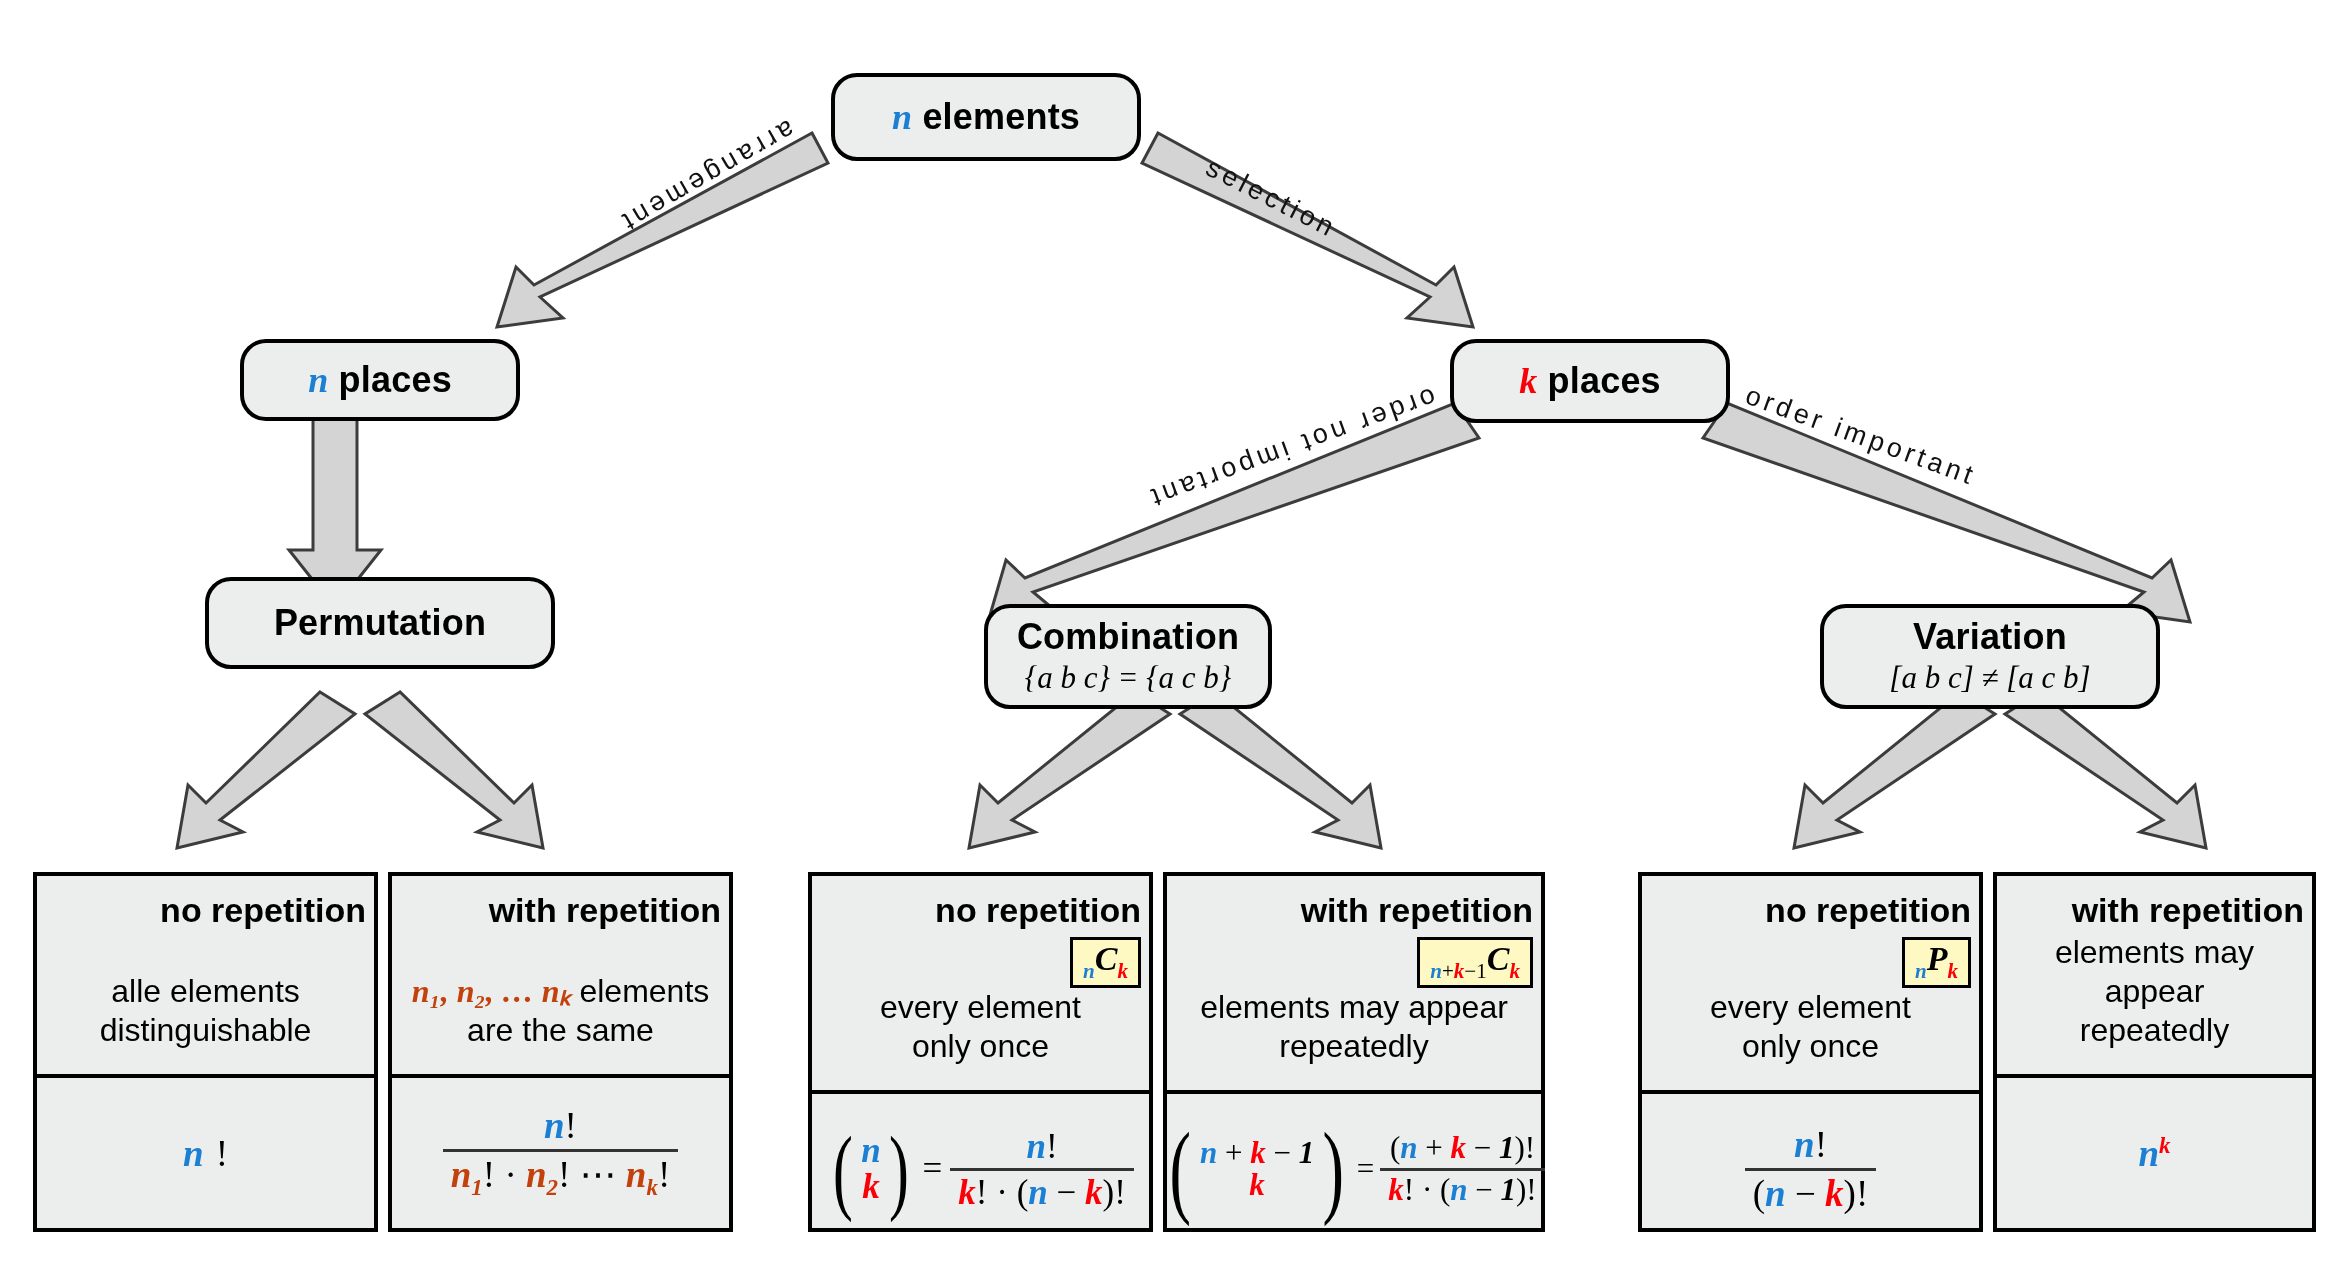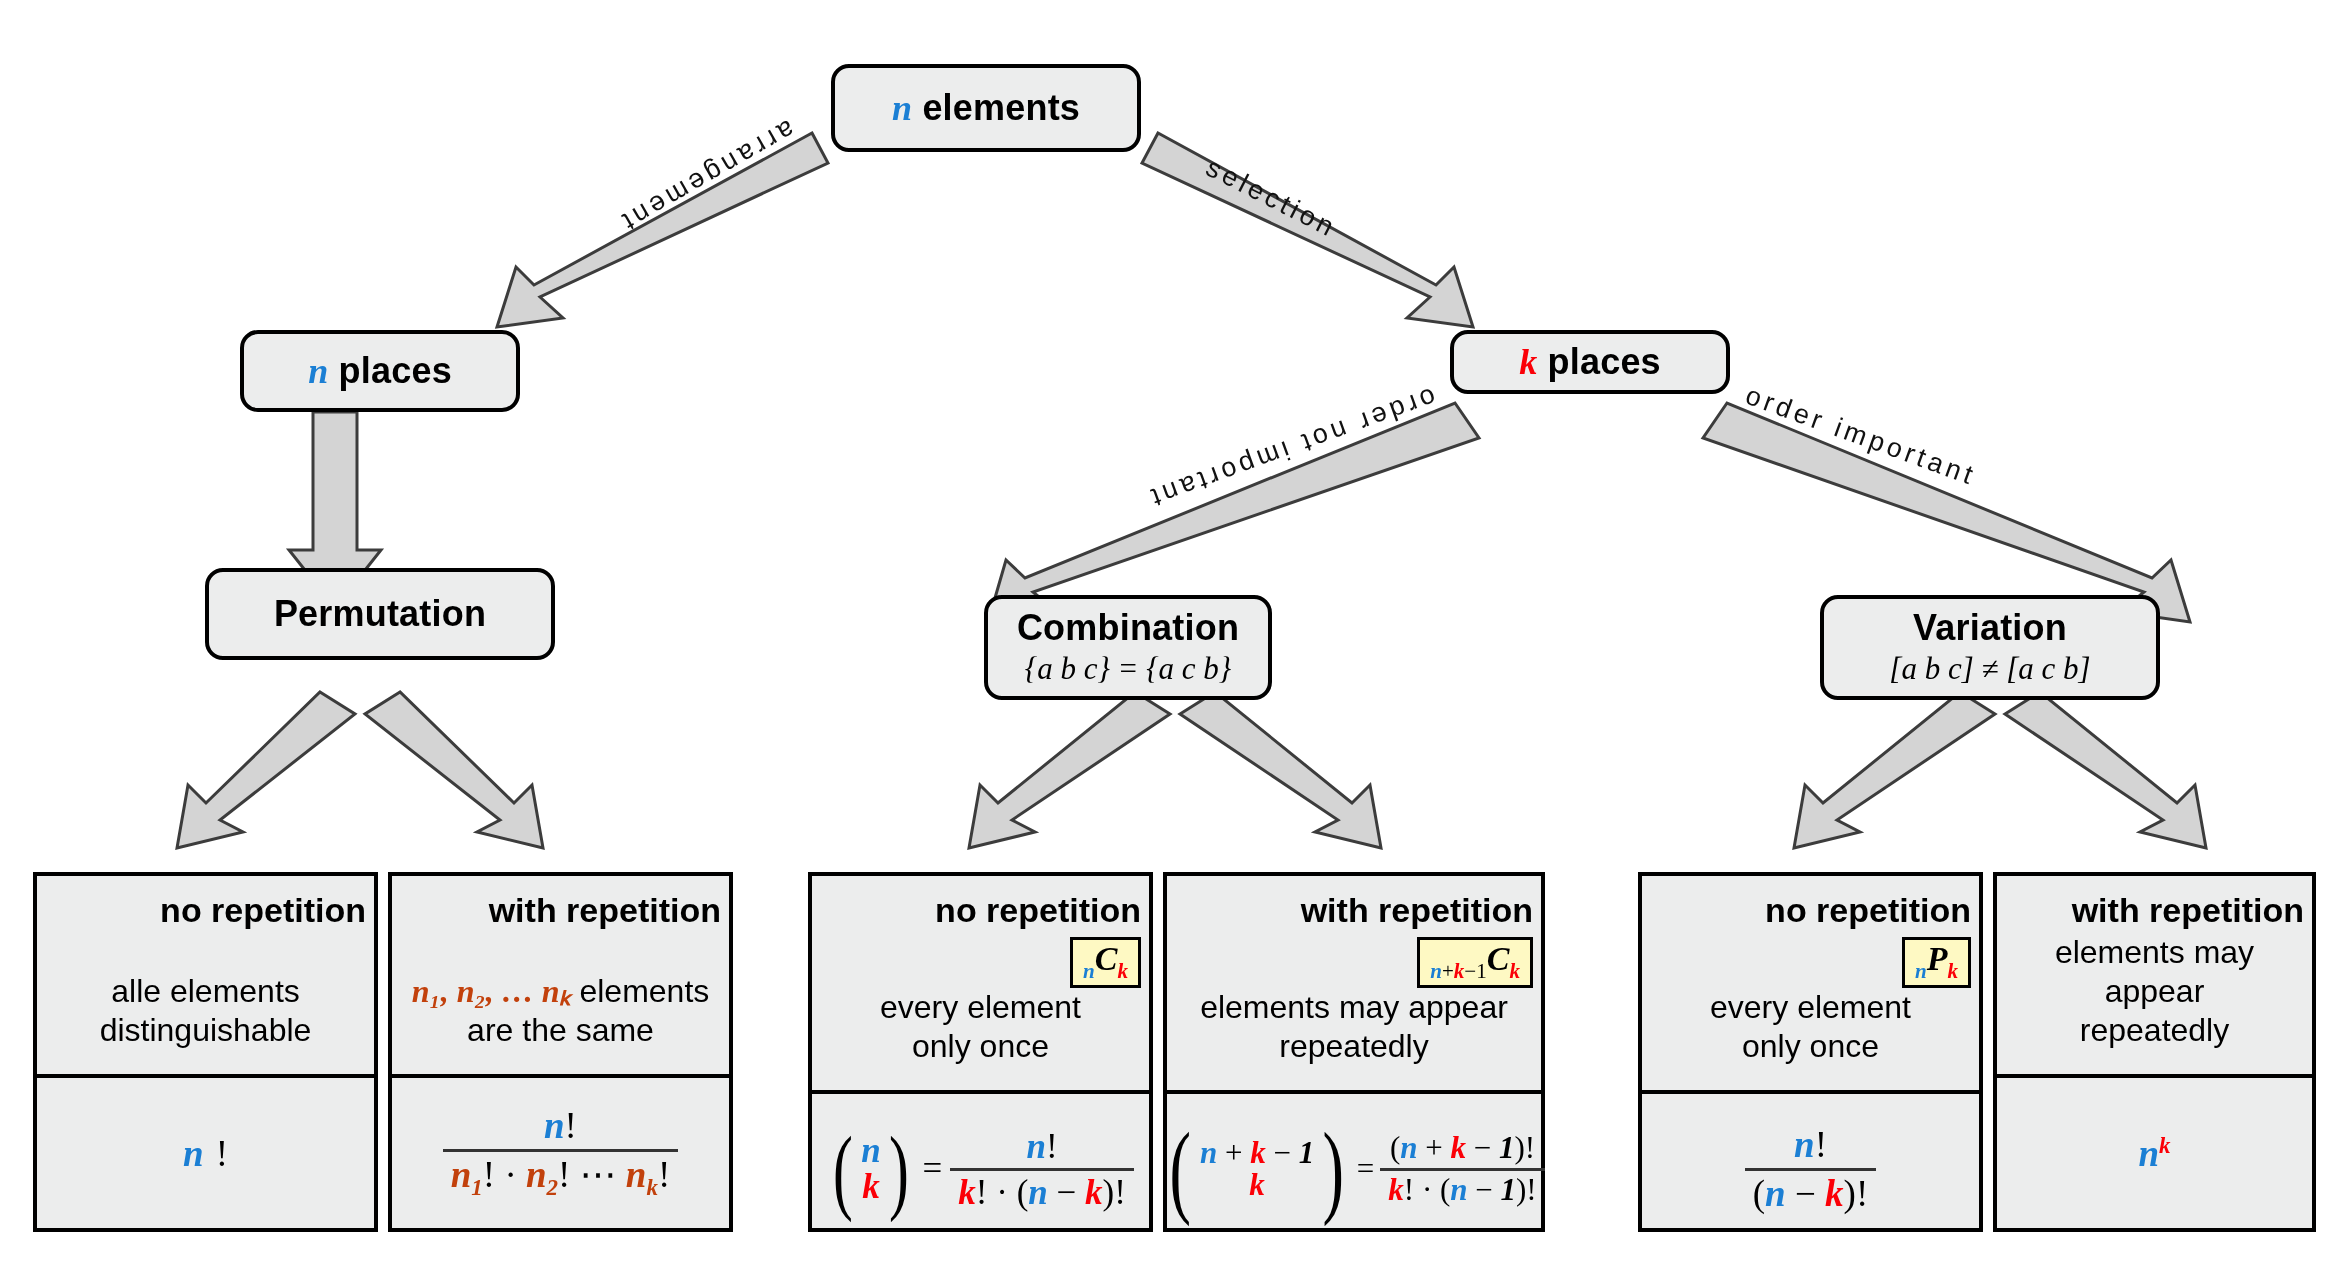--- a/index.html
+++ b/index.html
@@ -22,27 +22,28 @@
     height:1281px;
     pointer-events:none;
   }
   .arrow-body{ fill:#d4d4d4; stroke:#3c3c3c; stroke-width:3; }
 
   
   .node{
     position:absolute;
     background:#eceded;
     border:4px solid #000;
-    border-radius:18px;
+    border-radius:26px;
     box-sizing:border-box;
     display:flex;
     flex-direction:column;
     align-items:center;
     justify-content:center;
     text-align:center;
+    margin-top:9px;
   }
   .node .title{
     font-size:36px;
     font-weight:bold;
     letter-spacing:.2px;
     line-height:1.05;
     white-space:nowrap;
   }
   .node .sub{
     font-family:"Liberation Serif", serif;
@@ -207,21 +208,21 @@
       <span class="mvar blue">n</span><span>&nbsp;</span><span>elements</span>
     </div>
   </div>
 
   <div class="node" style="left:240px; top:330px; width:280px; height:82px;">
     <div class="title">
       <span class="mvar blue">n</span><span>&nbsp;</span><span>places</span>
     </div>
   </div>
 
-  <div class="node" style="left:1450px; top:330px; width:280px; height:64px;">
+  <div class="node" style="left:1450px; top:330px; width:280px; height:84px;">
     <div class="title">
       <span class="mvar red">k</span><span>&nbsp;</span><span>places</span>
     </div>
   </div>
 
   <div class="node" style="left:205px; top:568px; width:350px; height:92px;">
     <div class="title">Permutation</div>
   </div>
 
   <div class="node" style="left:984px; top:595px; width:288px; height:105px;">

